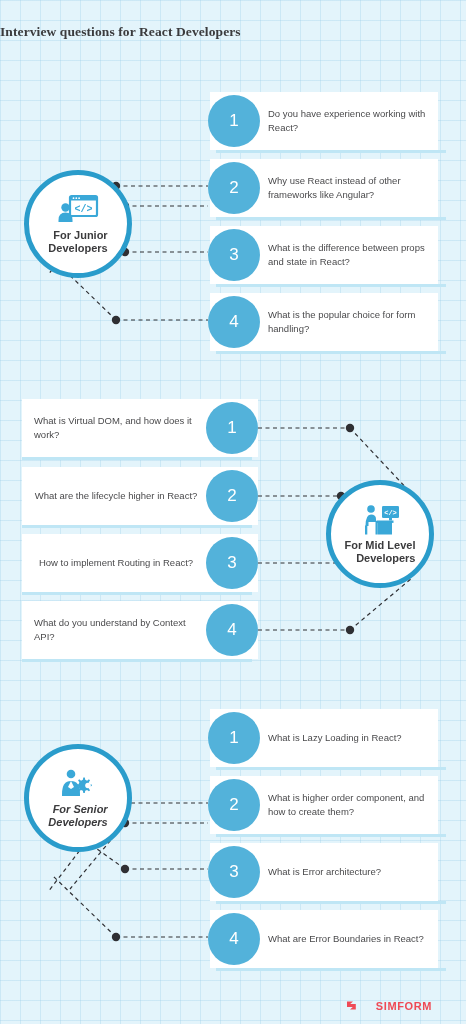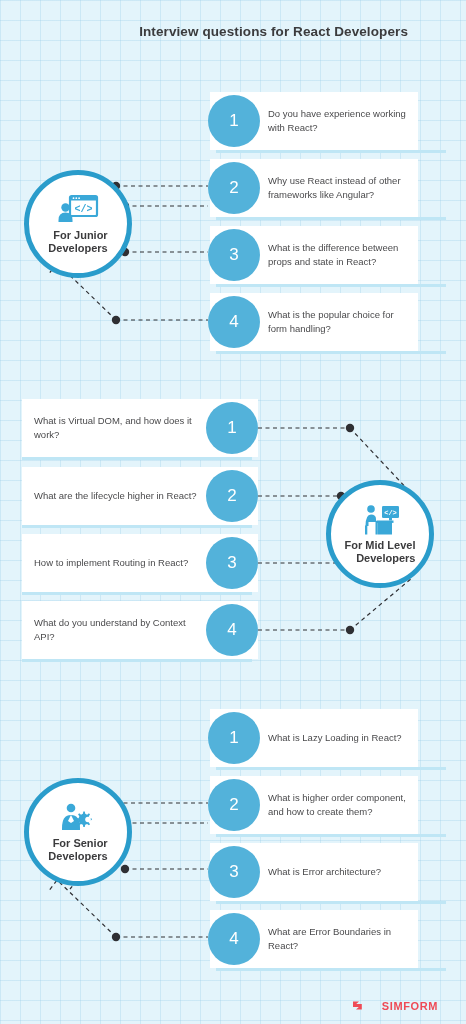--- a/index.html
+++ b/index.html
@@ -25,25 +25,26 @@
     background-size: 20px 20px;
     overflow: hidden;
   }
 
   
   #title {
     position: absolute;
     left: 0;
     top: 24px;
     width: 408px;
-    text-align: right;
+    text-align: left;
     font-size: 13.5px;
     font-weight: bold;
     color: #3b3b3d;
     letter-spacing: 0.1px;
+    font-family: Liberation Serif, serif;
   }
 
   
   #connectors {
     position: absolute;
     left: 0;
     top: 0;
     width: 466px;
     height: 1024px;
     pointer-events: none;
@@ -73,21 +74,21 @@
     font-size: 11px;
     font-weight: bold;
     color: #3b3b3d;
     line-height: 13px;
     text-align: right;
     white-space: pre-line;
   }
 
   #hub-junior { left: 24px; top: 170px; }
   #hub-mid    { left: 326px; top: 480px; }
-  #hub-senior { left: 24px; top: 778px; }
+  #hub-senior { left: 24px; top: 744px; font-style: italic; }
 
   
   .qrow {
     position: absolute;
     height: 58px;
   }
   .card {
     position: absolute;
     top: 0;
     height: 58px;
@@ -116,35 +117,35 @@
     background: #53b2da;
     display: flex;
     align-items: center;
     justify-content: center;
     color: #ffffff;
     font-size: 17px;
     font-weight: normal;
   }
 
   
-  .layout-right .card   { left: 210px; right: 0; width: 208px; }
+  .layout-right .card   { left: 210px; right: 0; width: 228px; }
   .layout-right .bubble { left: 208px; }
   .layout-right .qtext  { margin-left: 58px; margin-right: 10px; }
   .layout-right .card-accent { left: 216px; width: 230px; }
 
   
-  .layout-left .card   { left: 22px; width: 236px; }
+  .layout-left .card   { left: 22px; width: 236px; justify-content: center; }
   .layout-left .bubble { left: 206px; }
   .layout-left .qtext  { margin-left: 12px; margin-right: 60px; }
   .layout-left .card-accent { left: 22px; width: 230px; }
 
   
   #footer-logo {
     position: absolute;
-    right: 28px;
+    right: 34px;
     bottom: 12px;
     display: flex;
     align-items: center;
     gap: 18px;
   }
   #footer-logo .logo-mark { display: block; }
   #footer-logo .logo-text {
     font-size: 11px;
     font-weight: bold;
     color: #ef4a56;

